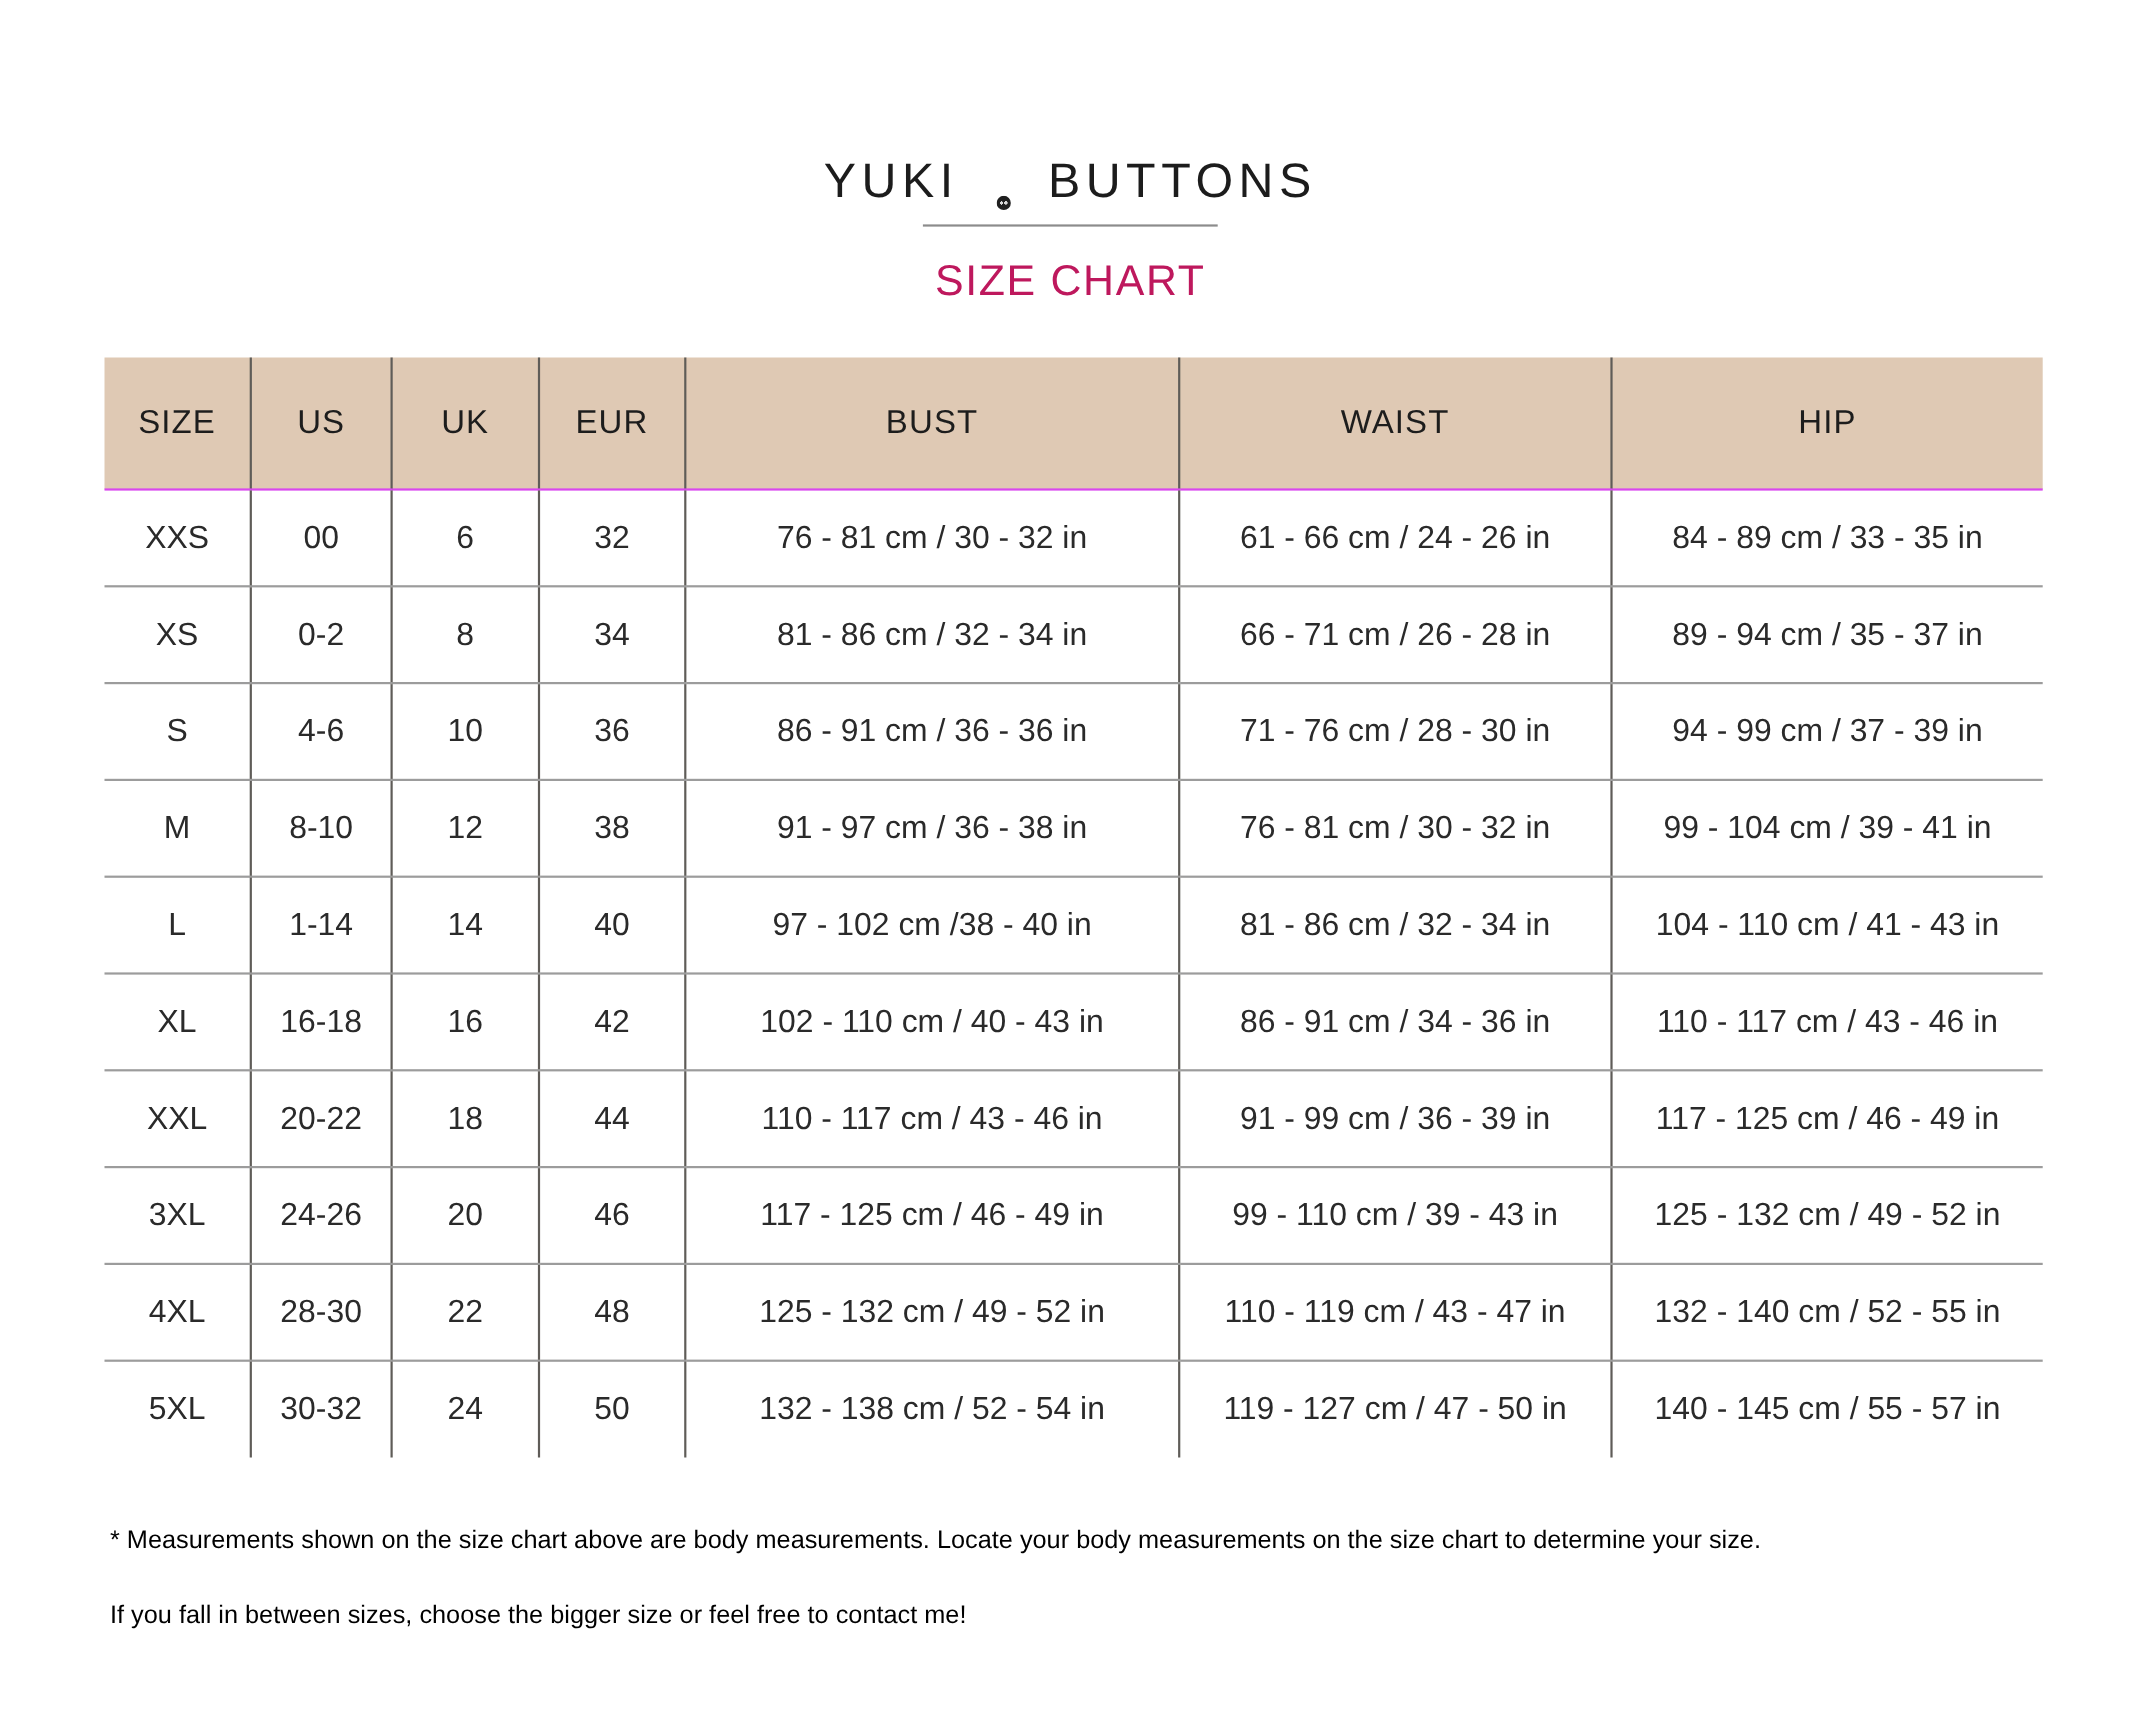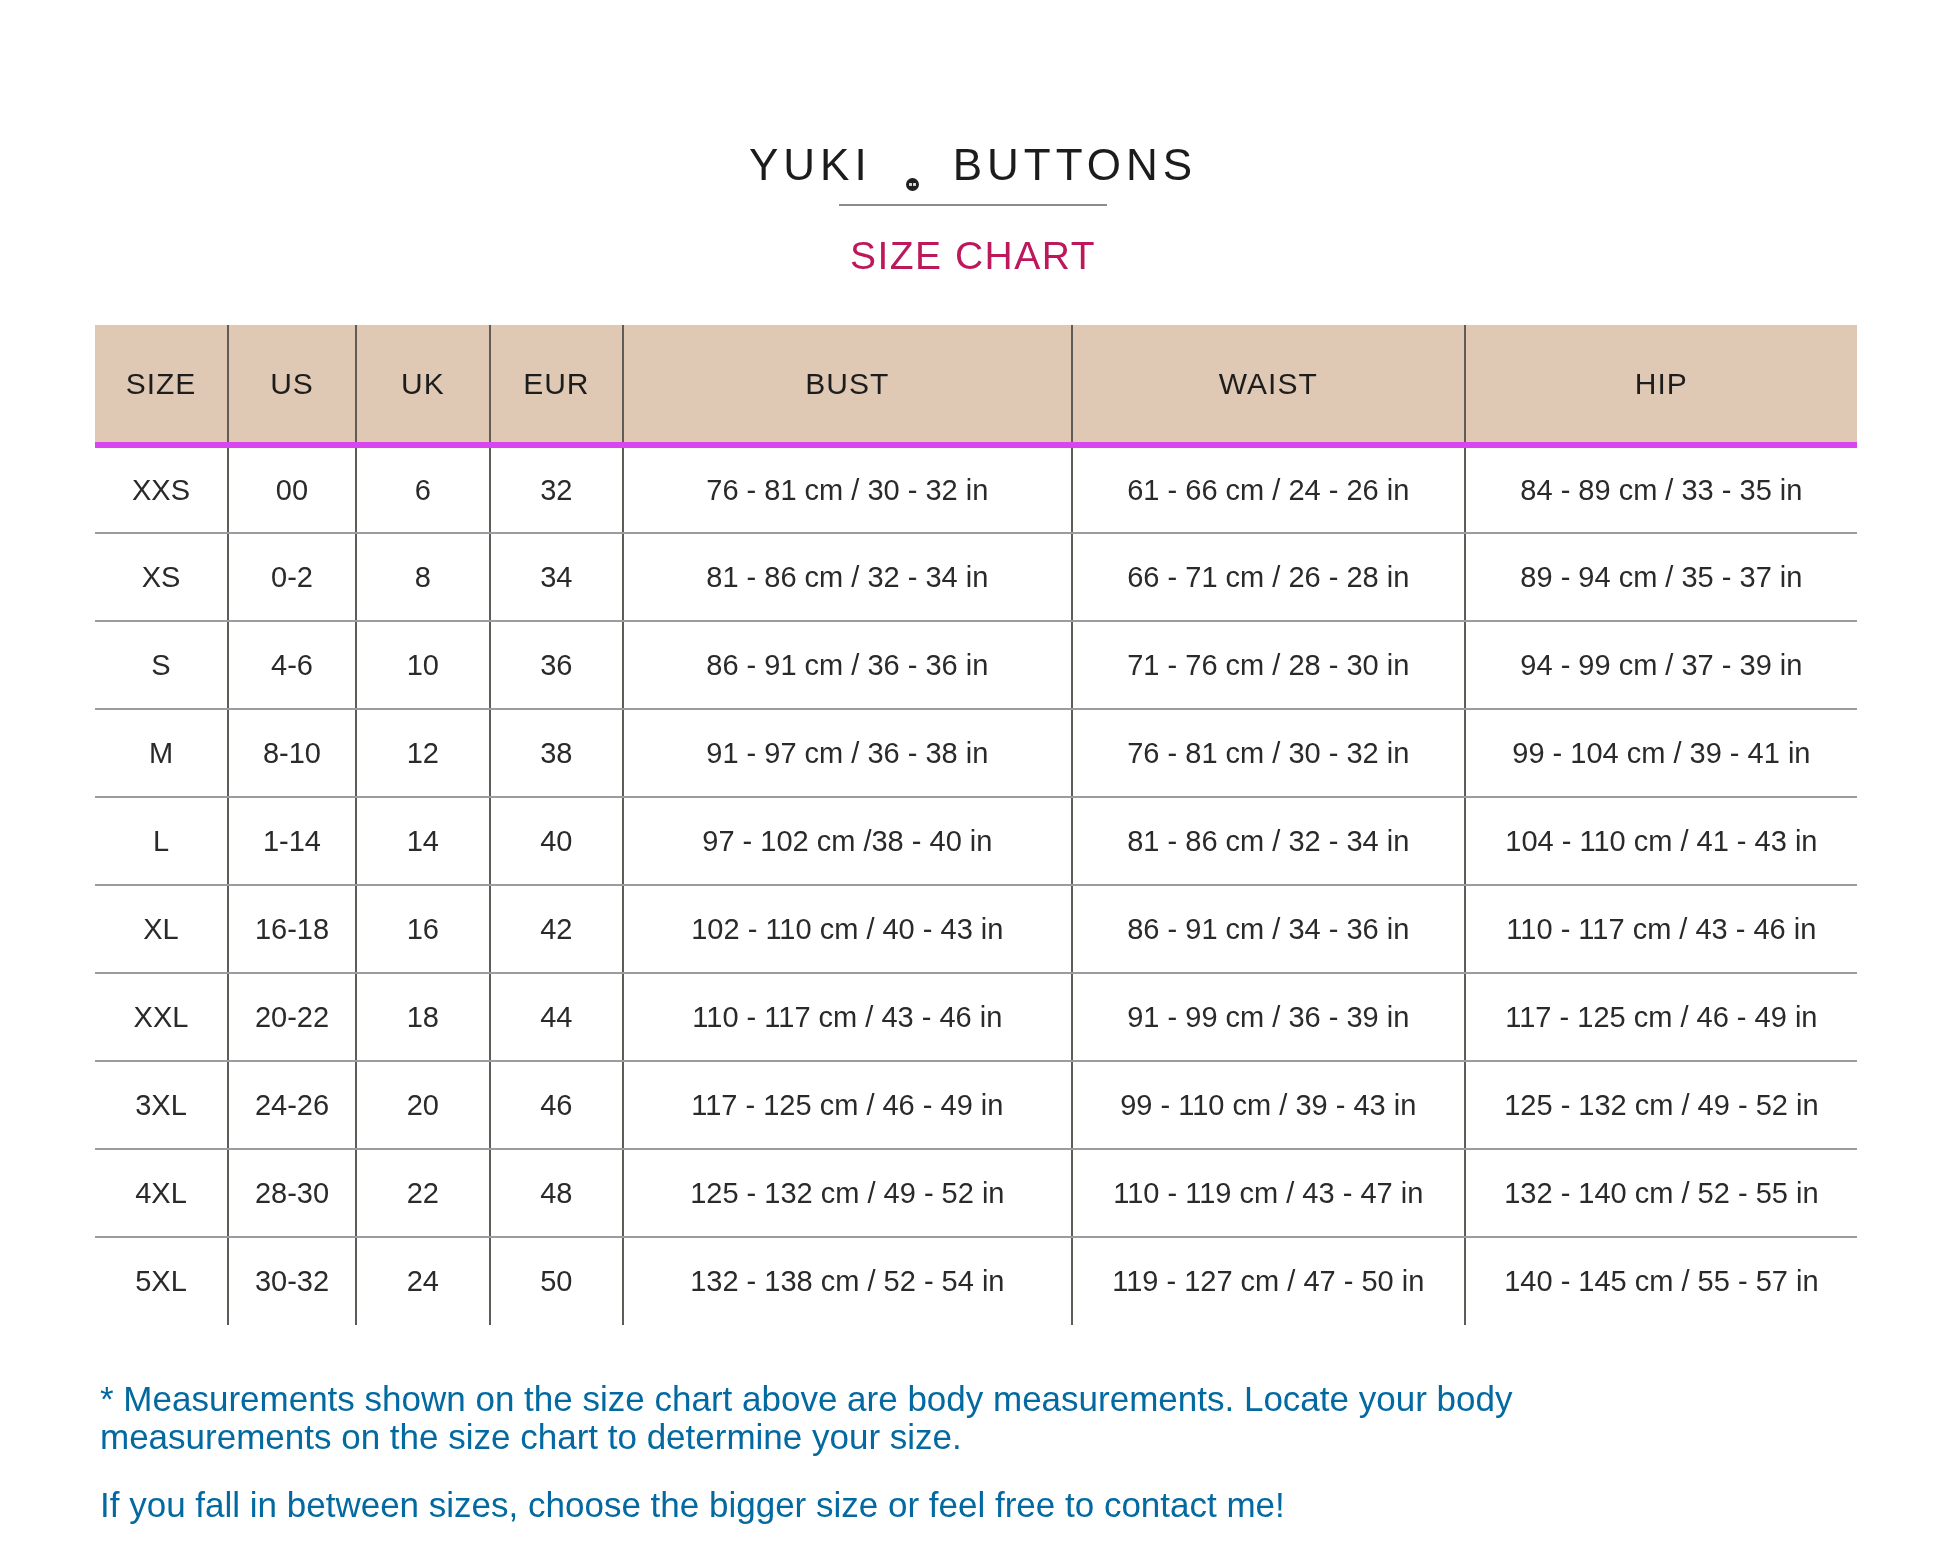--- a/index.html
+++ b/index.html
@@ -65,21 +65,21 @@
   }
   .size-table th{
     background:var(--header-bg);
     height:120px;
     font-size:30px;
     font-weight:500;
     letter-spacing:1px;
     color:#1d1d1d;
     text-align:center;
     vertical-align:middle;
-    border-bottom:6px solid #d946ef;
+    border-bottom:2px solid #d946ef;
   }
   .size-table td{
     height:88px;
     font-size:29px;
     font-weight:400;
     color:#2a2a2a;
     text-align:center;
     vertical-align:middle;
     border-bottom:2px solid var(--row-line);
   }
@@ -87,23 +87,23 @@
     border-bottom:none;
     margin-top:46px;
   }
   .size-table th:not(:last-child),
   .size-table td:not(:last-child){
     border-right:2px solid var(--col-line);
   }
   .notes{
     margin:55px 0 0 100px;
     max-width:1640px;
-    font-size:35px;
+    font-size:23px;
     line-height:38px;
-    color:#0369a1;
+    color:#000000;
   }
   .note+.note{
     margin-top:30px;
   }
 </style>
 </head>
 <body>
 
 <header class="brand-header">
   <div class="brand-name">

